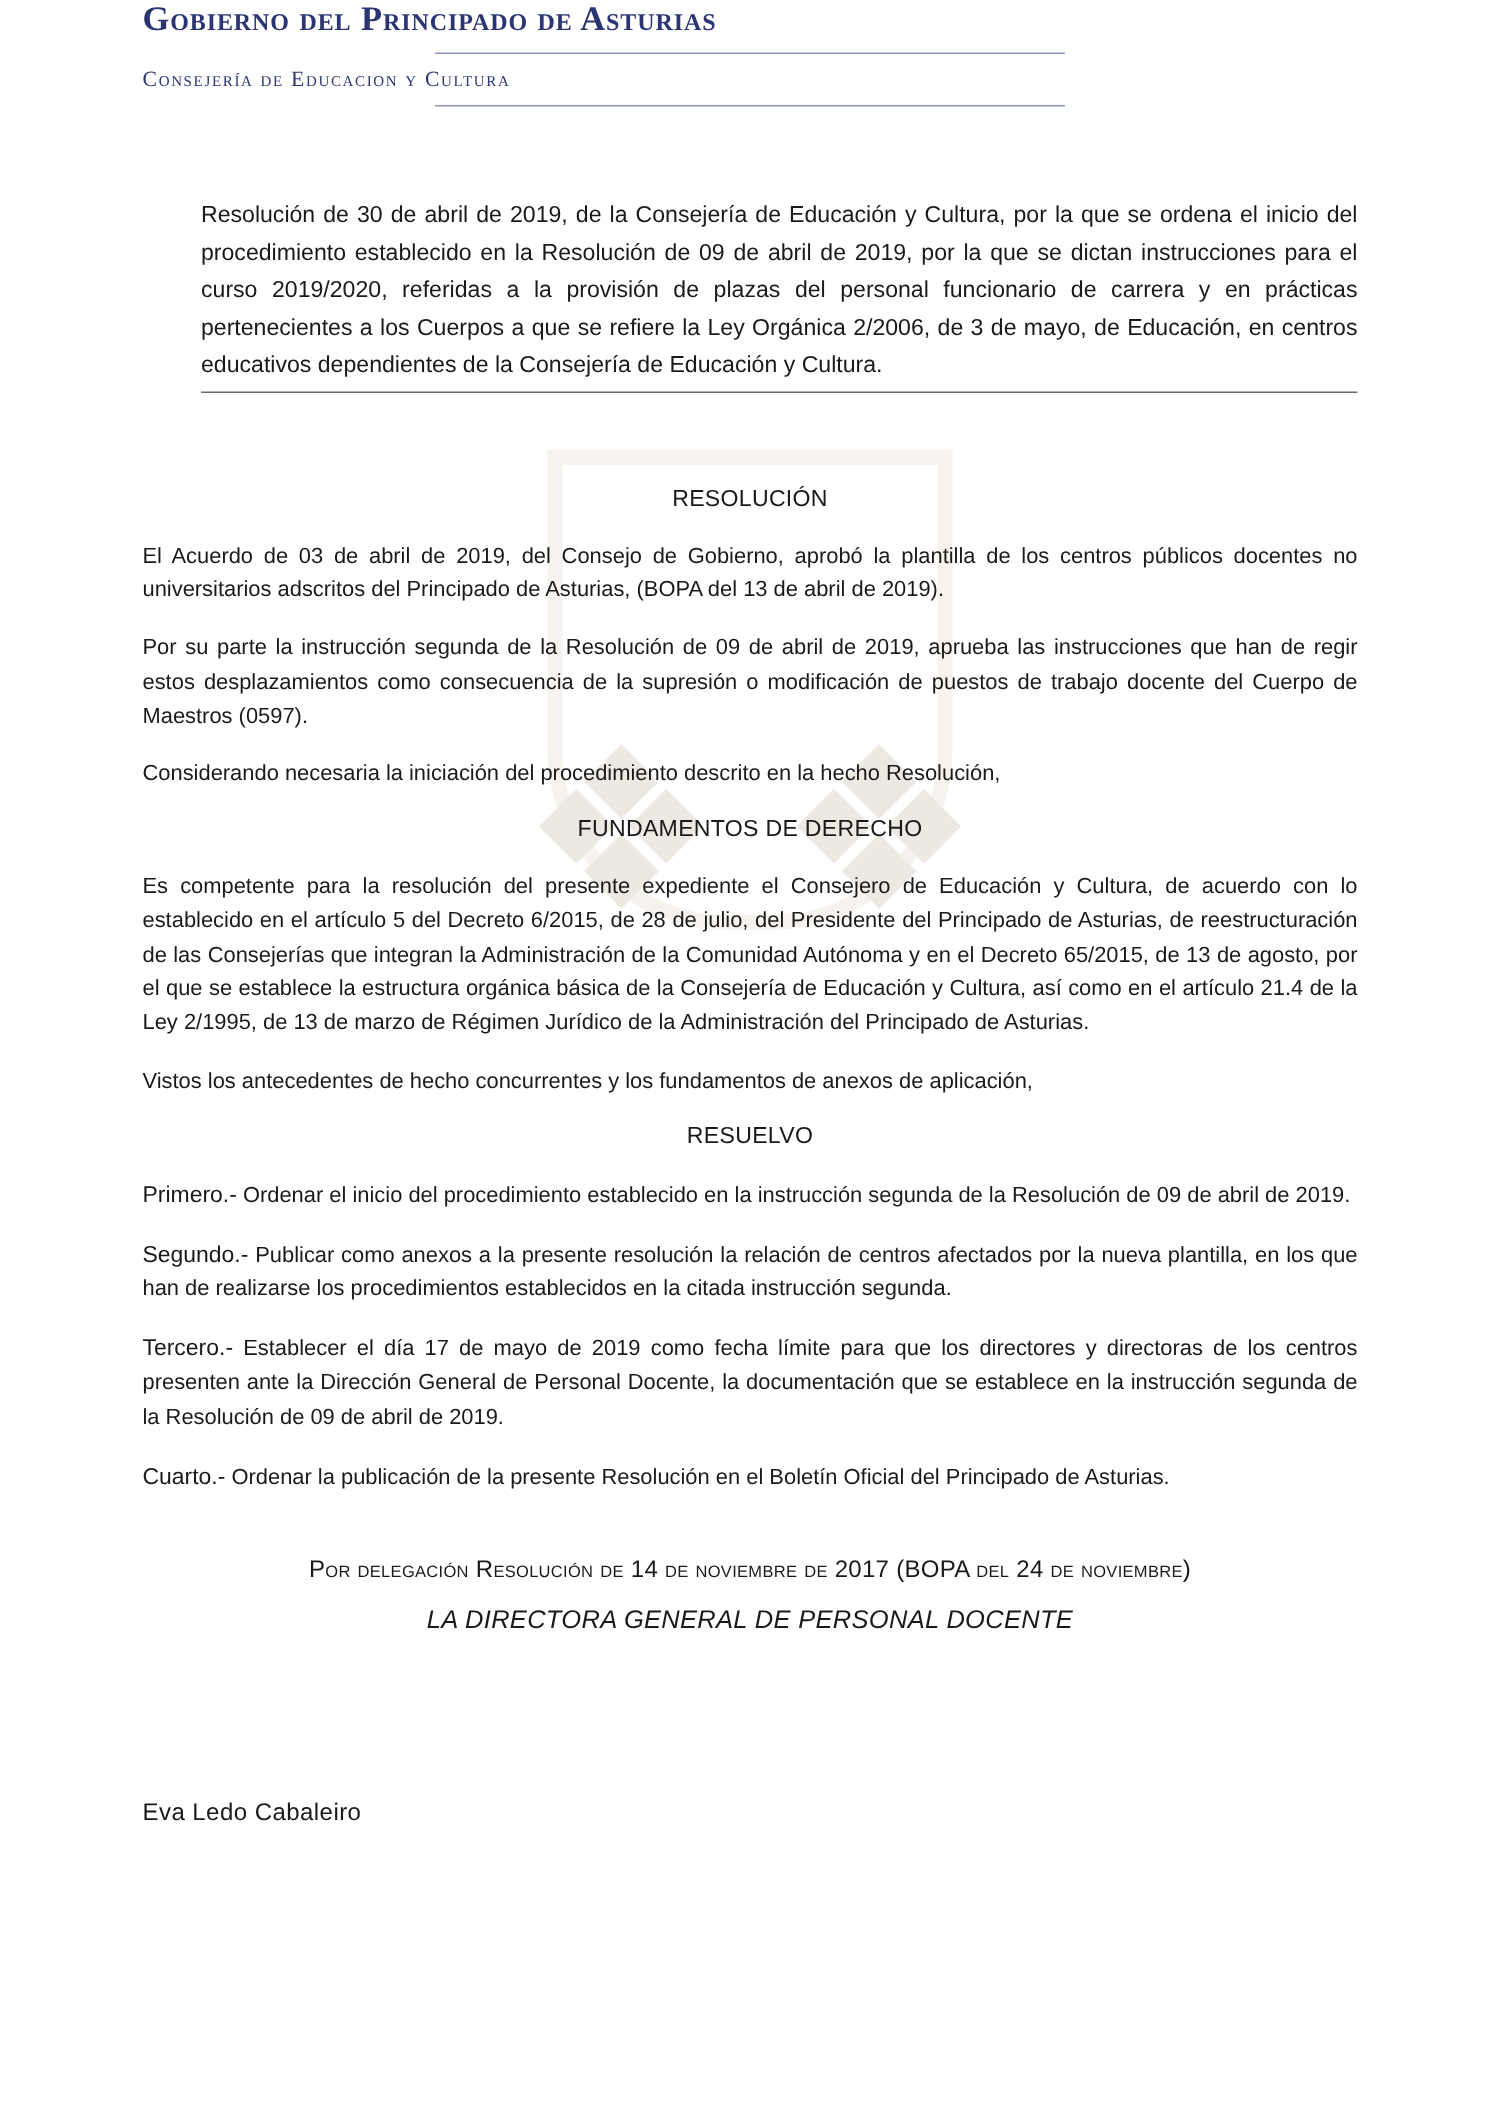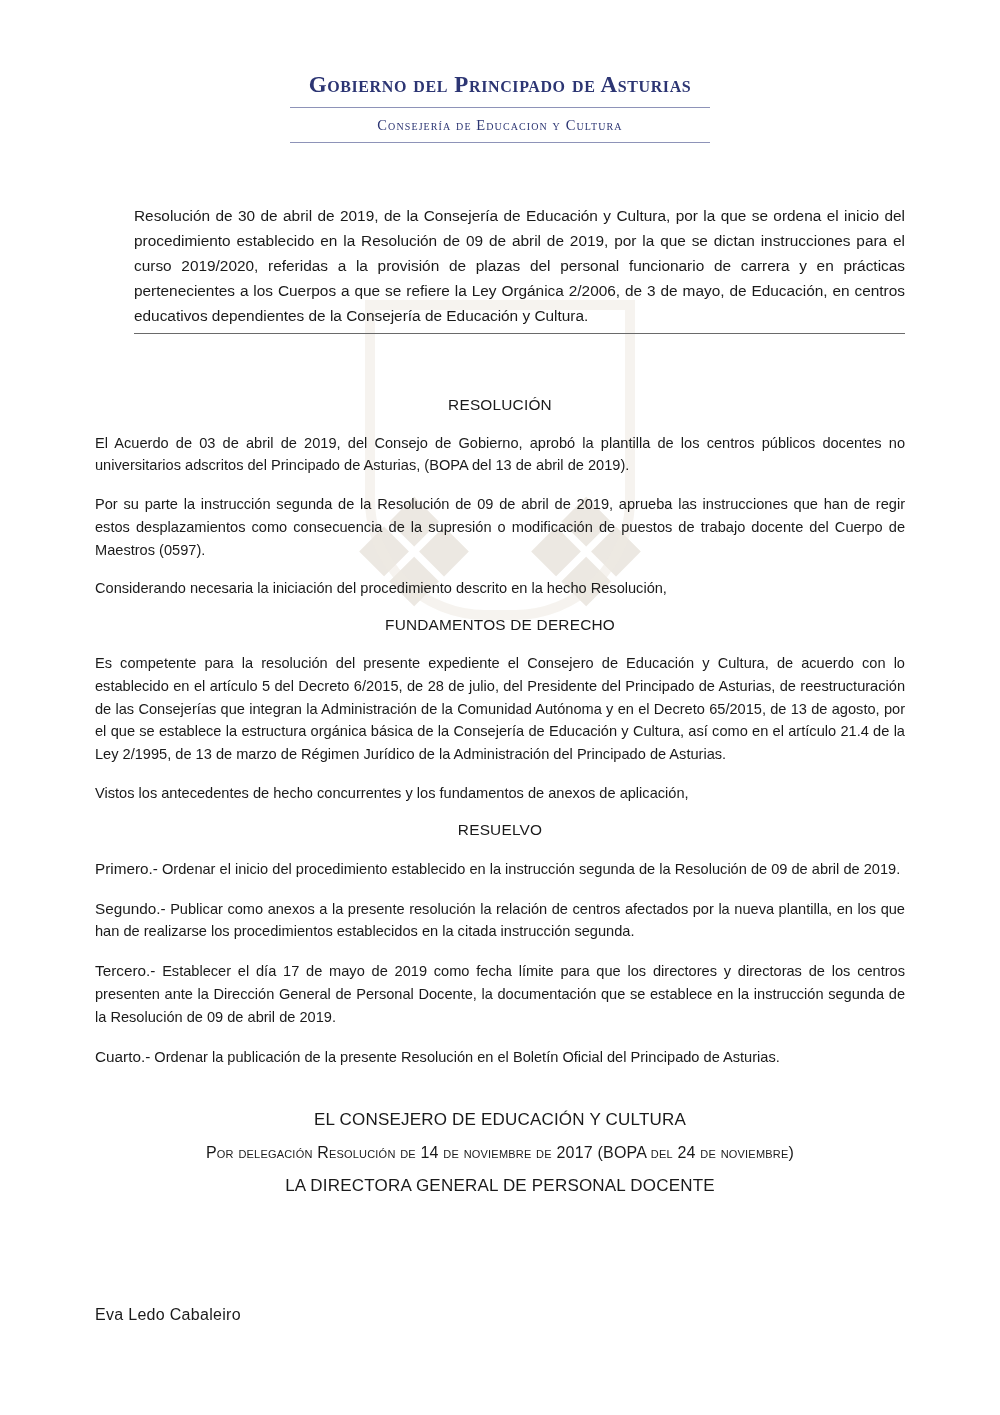--- a/index.html
+++ b/index.html
@@ -19,22 +19,20 @@
   .page {
     position: relative;
     width: 1000px;
     height: 1415px;
     box-sizing: border-box;
     padding: 0 95px;
   }
 
   
   .letterhead {
-    text-align: center;
-    padding-top: 72px;
   }
   .letterhead-title {
     font-family: "Liberation Serif", serif;
     color: #2c3573;
     font-size: 23px;
     letter-spacing: 0.6px;
     font-variant: small-caps;
     font-weight: 600;
     white-space: nowrap;
   }
@@ -144,20 +142,21 @@
   .signoff .line2 {
     font-size: 16px;
     font-variant: small-caps;
     margin-top: 14px;
     letter-spacing: .2px;
   }
   .signoff .line3 {
     font-size: 17px;
     margin-top: 14px;
     letter-spacing: .2px;
+    font-style: italic;
   }
   .signature-name {
     position: relative;
     z-index: 1;
     text-align: left;
     font-size: 16px;
     margin-top: 110px;
     letter-spacing: .3px;
   }
 </style>
@@ -200,20 +199,19 @@
     <p class="para"><span class="lbl">Primero.-</span><span> Ordenar el inicio del procedimiento establecido en la instrucción segunda de la Resolución de 09 de abril de 2019.</span></p>
 
     <p class="para"><span class="lbl">Segundo.-</span><span> Publicar como anexos a la presente resolución la relación de centros afectados por la nueva plantilla, en los que han de realizarse los procedimientos establecidos en la citada instrucción segunda.</span></p>
 
     <p class="para"><span class="lbl">Tercero.-</span><span> Establecer el día 17 de mayo de 2019 como fecha límite para que los directores y directoras de los centros presenten ante la Dirección General de Personal Docente, la documentación que se establece en la instrucción segunda de la Resolución de 09 de abril de 2019.</span></p>
 
     <p class="para"><span class="lbl">Cuarto.-</span><span> Ordenar la publicación de la presente Resolución en el Boletín Oficial del Principado de Asturias.</span></p>
   </div>
 
   <div class="signoff">
-    <div class="line1">EL CONSEJERO DE EDUCACIÓN Y CULTURA</div>
     <div class="line2">Por delegación Resolución de 14 de noviembre de 2017 (BOPA del 24 de noviembre)</div>
     <div class="line3">LA DIRECTORA GENERAL DE PERSONAL DOCENTE</div>
   </div>
 
   <div class="signature-name">Eva Ledo Cabaleiro</div>
 
 </div>
 
 </body></html>

